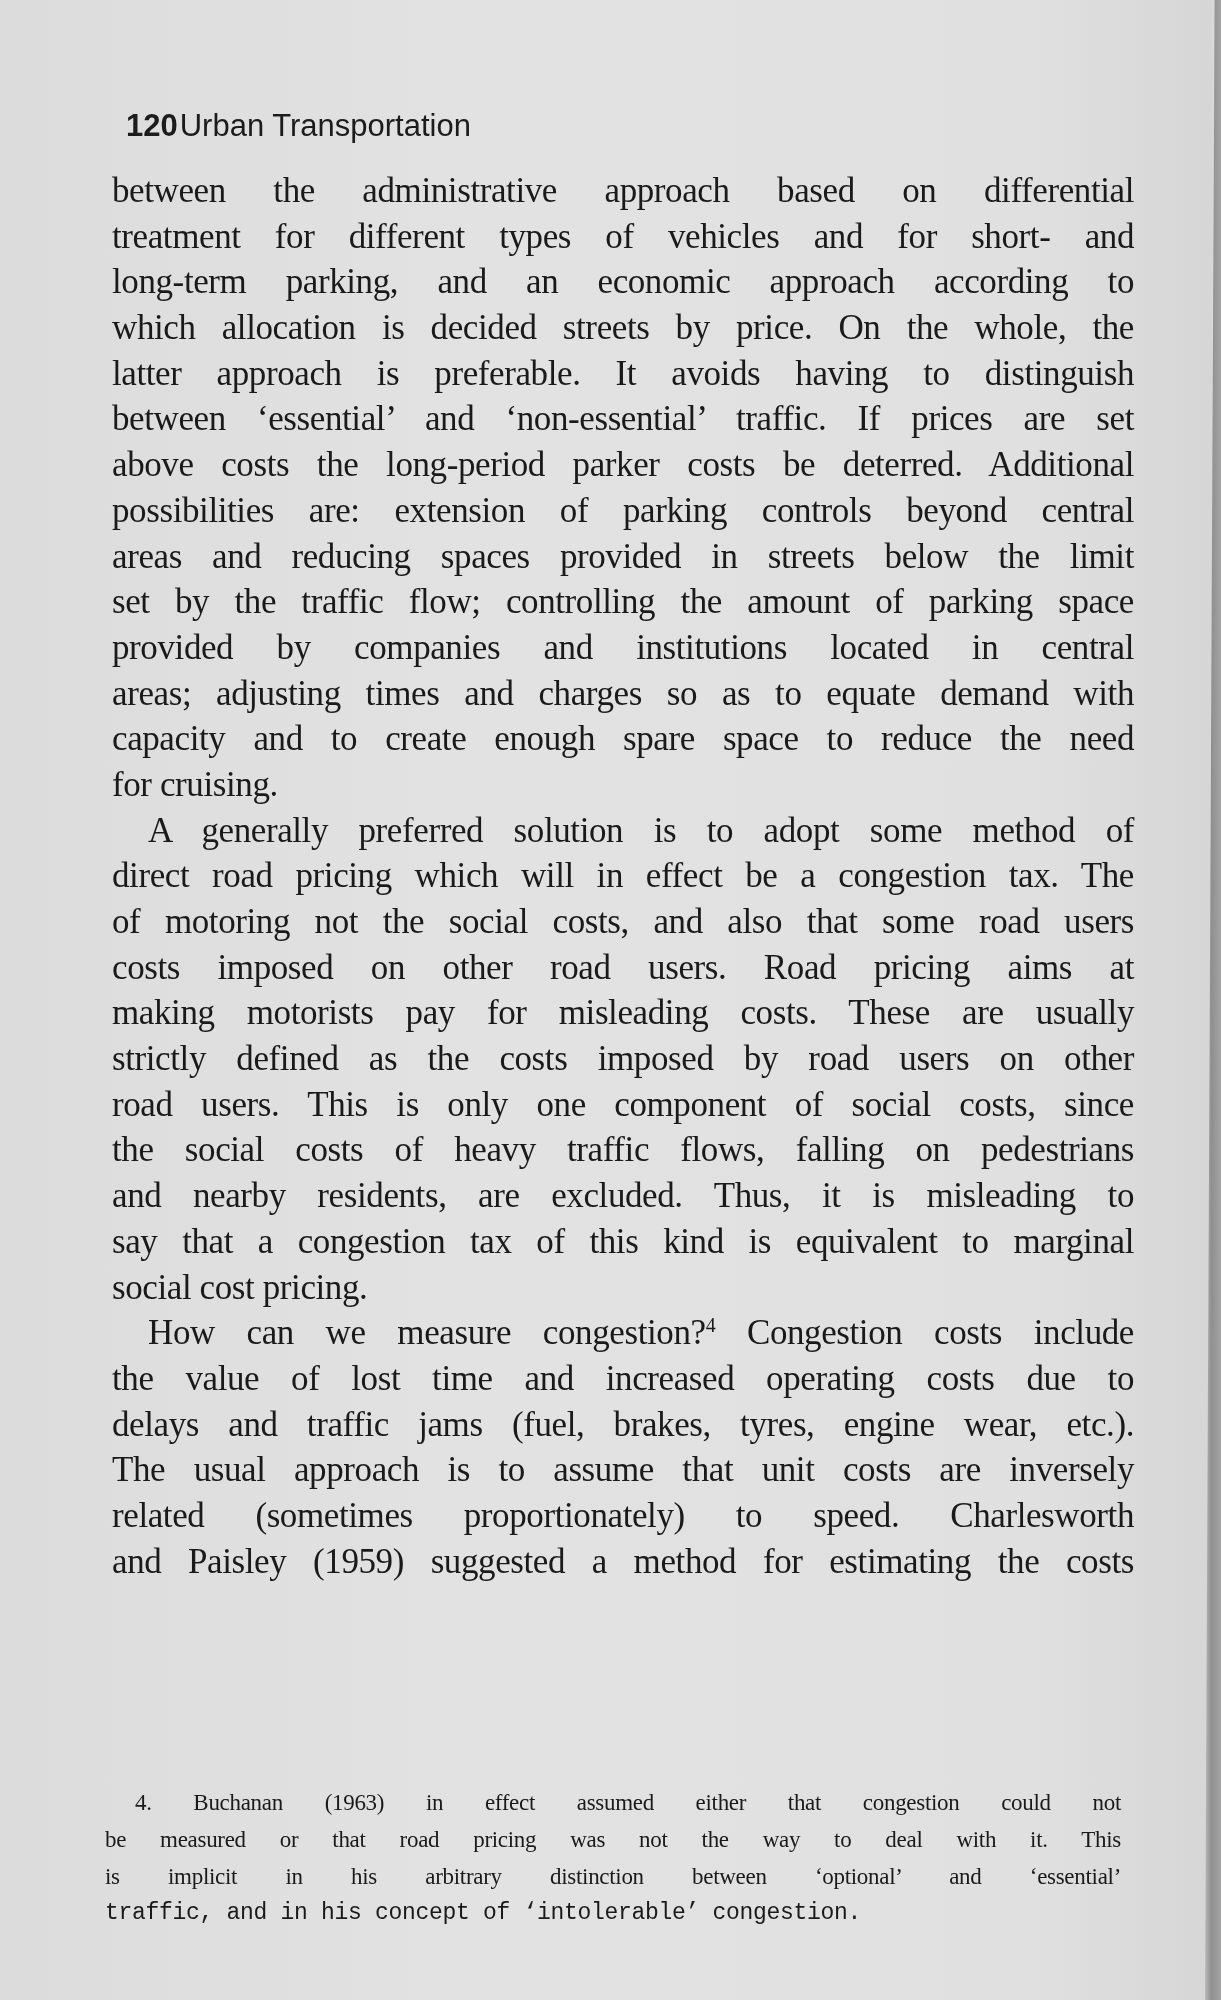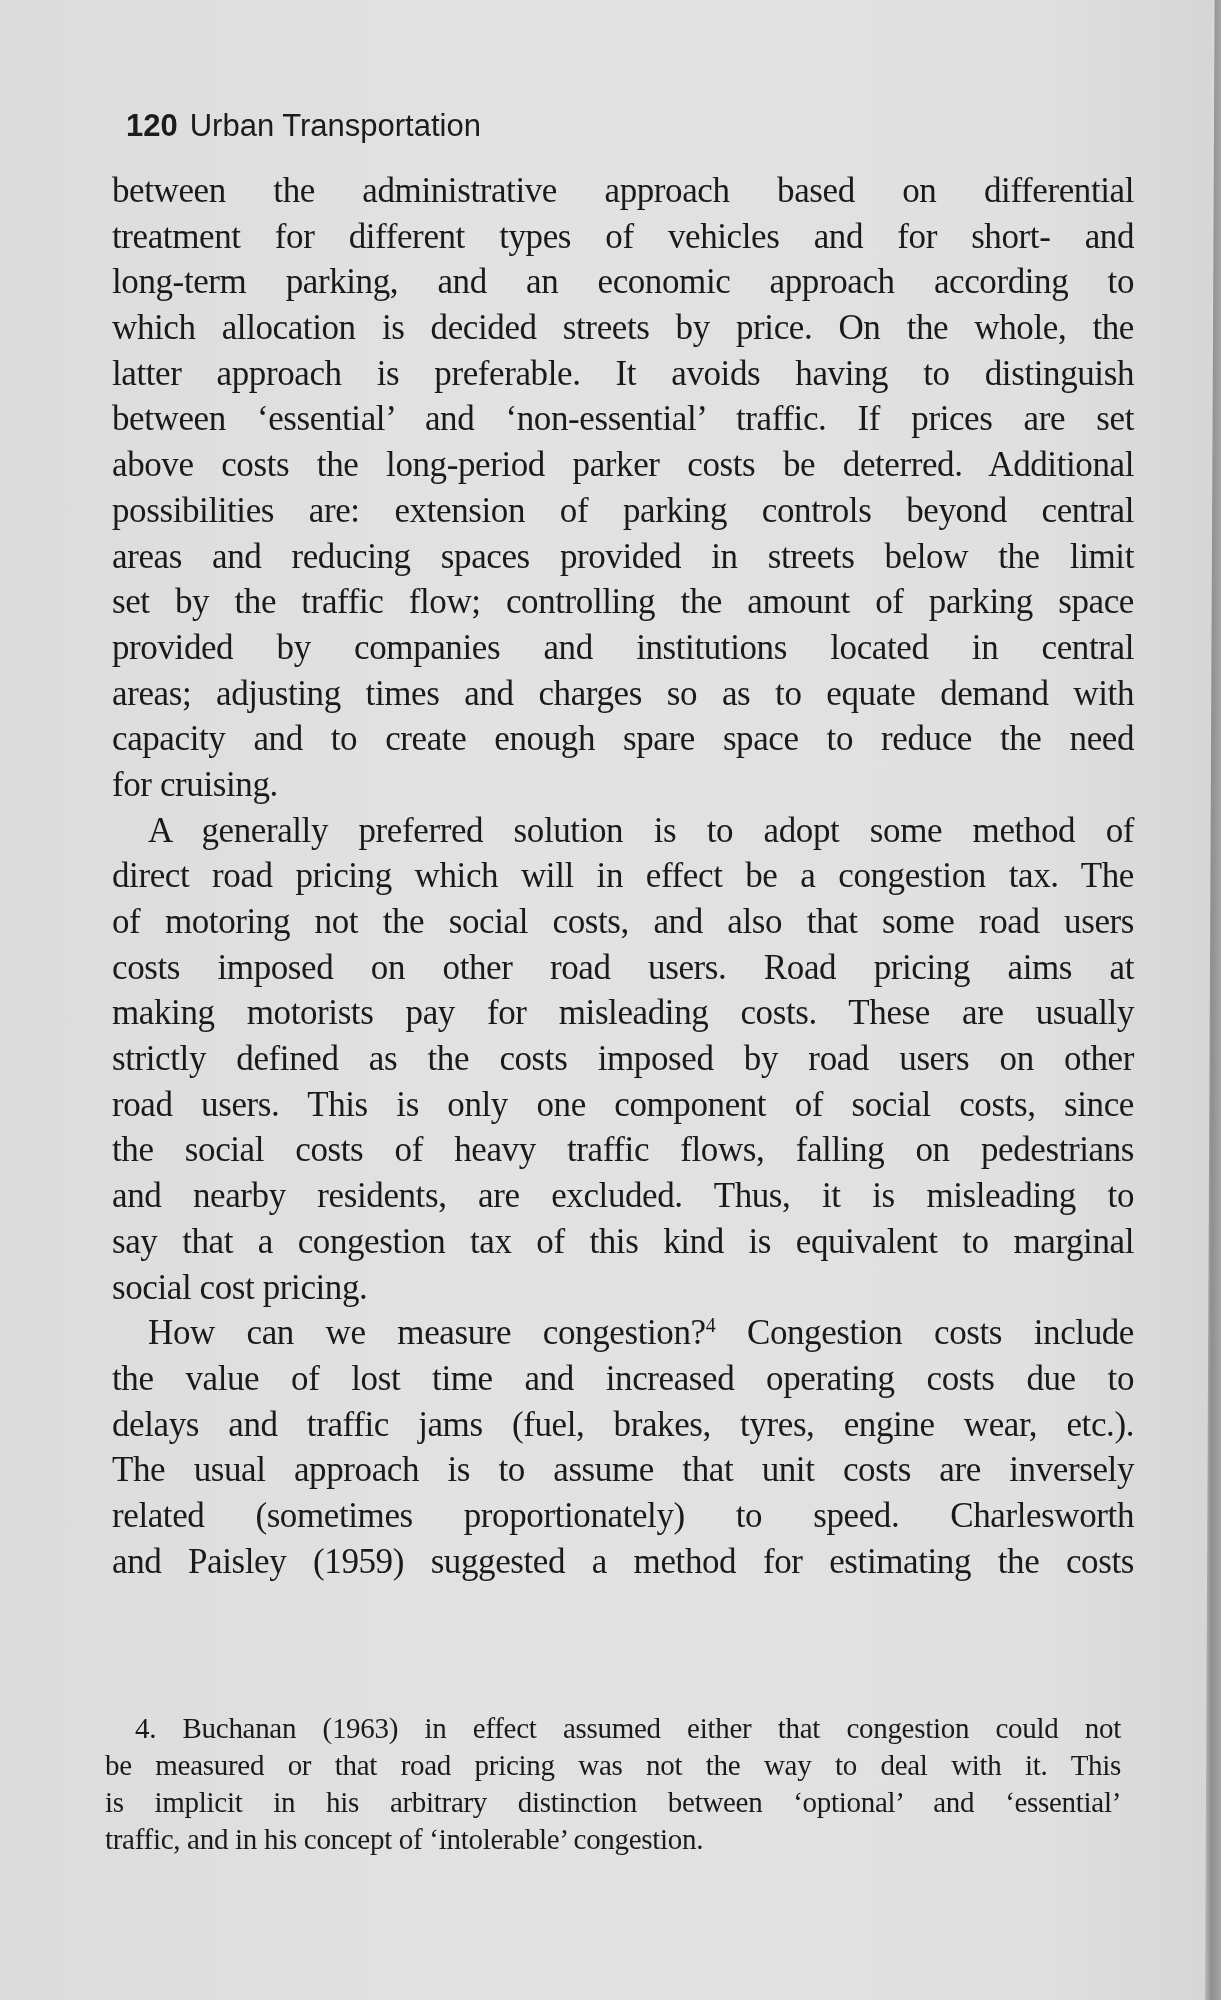--- a/index.html
+++ b/index.html
@@ -16,46 +16,46 @@
   .edge {
     position: absolute; top: 0; right: 0; width: 16px; height: 2000px;
     background: linear-gradient(90deg, #b9b9b9 0%, #8f8f8f 40%, #a4a4a4 100%);
     clip-path: polygon(60% 0, 100% 0, 100% 100%, 0 100%);
   }
   .header {
     position: absolute; left: 126px; top: 108px;
     font-family: "Liberation Sans", sans-serif;
     font-size: 31px; color: #1c1c1c; white-space: nowrap;
   }
-  .header .pno { font-weight: bold; margin-right: 12px; }
+  .header .pno { font-weight: bold; margin-right: 2px; }
   .body {
     position: absolute; left: 112px; top: 168px; width: 1022px;
     font-family: "Liberation Serif", serif;
     font-size: 35px; color: #1a1a1a;
   }
   .line {
     height: 45.7px; line-height: 45.7px;
     text-align: justify; text-align-last: justify;
     white-space: nowrap; overflow: visible;
     letter-spacing: -0.4px;
   }
   .line.last { text-align-last: left; }
   .line.indent { padding-left: 36px; }
   sup { font-size: 20px; line-height: 0; vertical-align: 12px; }
   .footnote {
-    position: absolute; left: 105px; top: 1710px; width: 1016px;
+    position: absolute; left: 105px; top: 1784px; width: 1016px;
     font-family: "Liberation Serif", serif;
-    font-size: 29px; color: #1a1a1a;
+    font-size: 23px; color: #1a1a1a;
   }
   .fline {
     height: 37px; line-height: 37px;
     text-align: justify; text-align-last: justify; white-space: nowrap;
     letter-spacing: -0.3px;
   }
-  .fline.last { text-align-last: left; }
+  .fline.last { text-align-last: left; font-family: Liberation Mono, monospace; }
   .fline.indent { padding-left: 30px; }
 </style>
 </head>
 <body>
 
 <div class="page">
   <div class="header">
     <span class="pno">120</span><span>Urban Transportation</span>
   </div>
 

